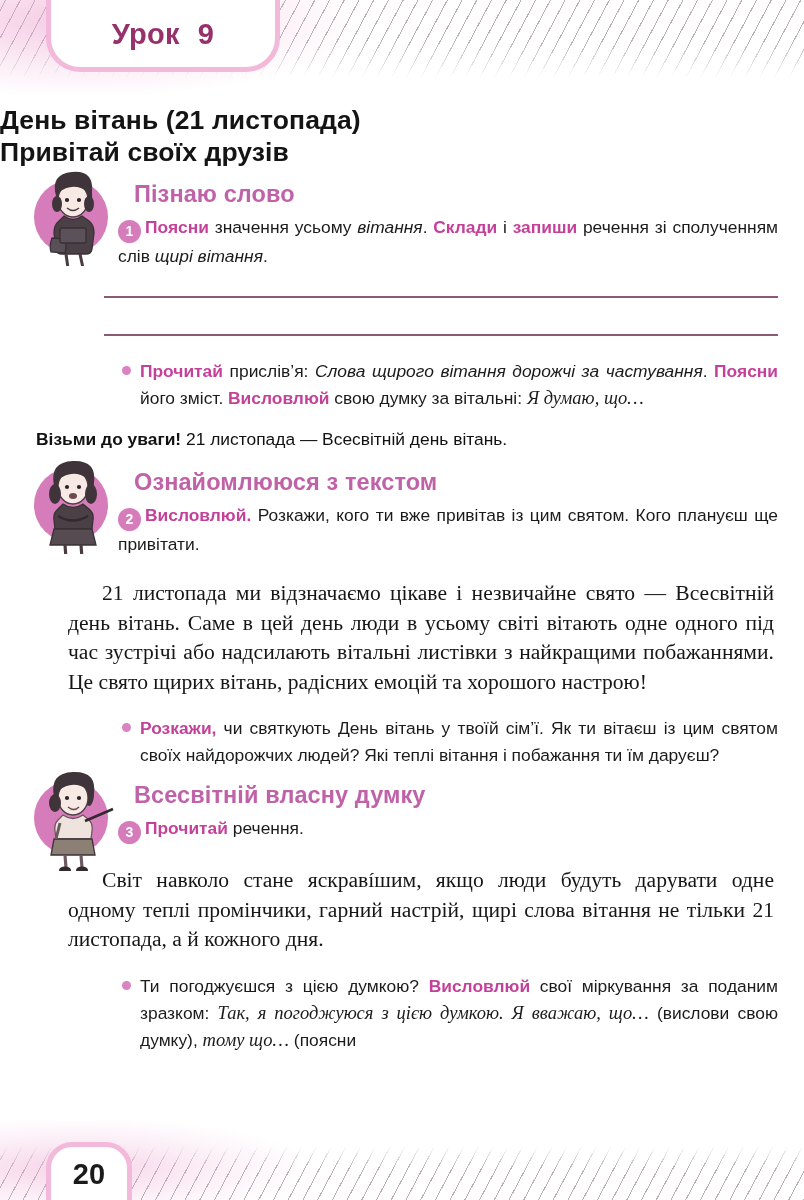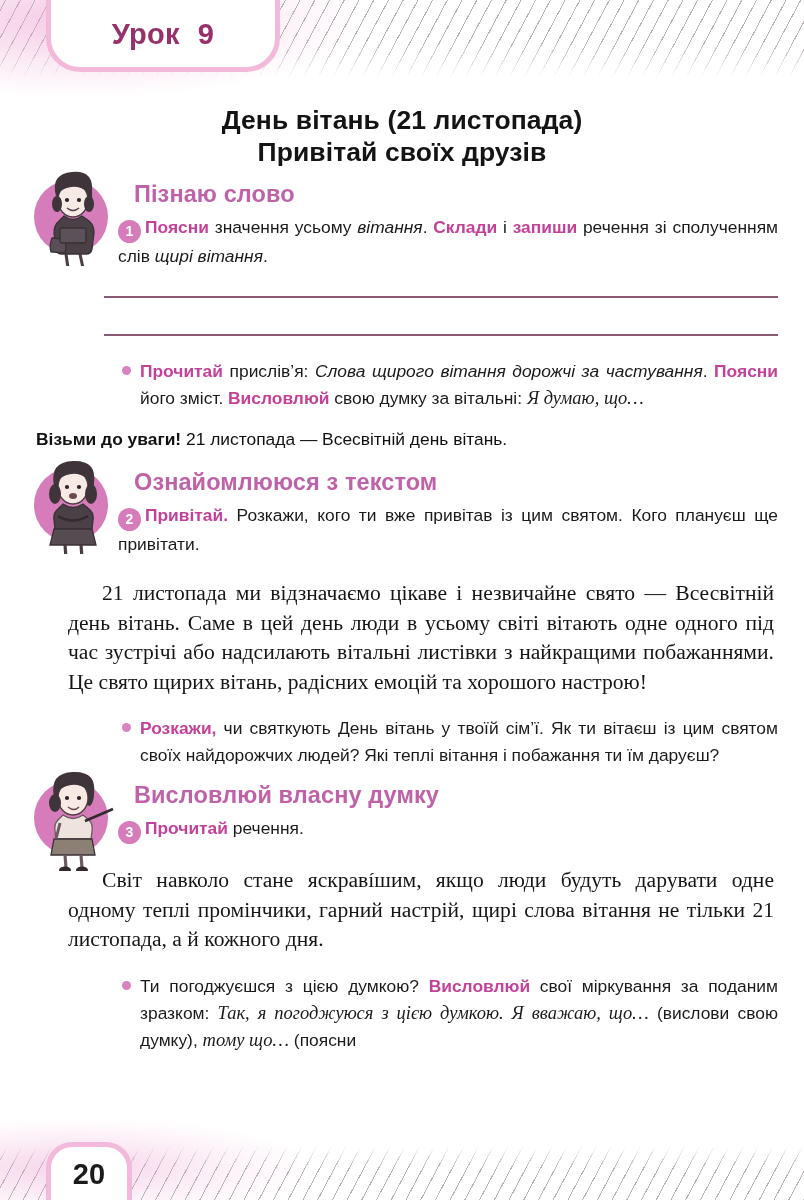--- a/index.html
+++ b/index.html
@@ -112,21 +112,21 @@
     font-weight: bold;
     color: #1b1b1b;
   }
 
   
   .doc-title {
     position: absolute;
     left: 0;
     top: 104px;
     width: 804px;
-    text-align: center;
+    text-align: left;
     color: #141414;
     font-size: 26.5px;
     font-weight: bold;
     line-height: 32px;
     letter-spacing: .1px;
   }
 
   
   .content {
     position: absolute;
@@ -344,21 +344,21 @@
             <ellipse cx="35" cy="106" rx="6" ry="3.5" fill="#33292e" stroke="none"></ellipse>
             <ellipse cx="52" cy="106" rx="6" ry="3.5" fill="#33292e" stroke="none"></ellipse>
           </g>
         </svg>
       </div>
 
       <div class="section-head">Ознайомлююся з текстом</div>
       <div class="sp6"></div>
 
       <div class="task">
-        <span class="num-badge">2</span><span class="kw">Привітай.</span><span> Розкажи, кого ти вже привітав із цим святом. Кого плануєш ще привітати.</span>
+        <span class="num-badge">2</span><span class="kw">Висловлюй.</span><span> Розкажи, кого ти вже привітав із цим святом. Кого плануєш ще привітати.</span>
       </div>
 
       <div class="sp22"></div>
       <div class="reading">21 листопада ми відзначаємо цікаве і незвичайне свято — Всесвітній день вітань. Саме в цей день люди в усьому світі вітають одне одного під час зустрічі або надсилають вітальні листівки з найкращими побажаннями. Це свято щирих вітань, радісних емоцій та хорошого настрою!</div>
       <div class="sp18"></div>
 
       <div class="bullet">
         <span class="dot"></span><span class="kw">Розкажи,</span><span> чи святкують День вітань у твоїй сім’ї. Як ти вітаєш із цим святом своїх найдорожчих людей? Які теплі вітання і побажання ти їм даруєш?</span>
       </div>
       <div class="sp10"></div>
@@ -381,21 +381,21 @@
             <path d="M55 54 l28 -12" stroke="#33292e" stroke-width="2.6"></path>
             <path d="M30 56 l-4 16" stroke="#6b5a60" stroke-width="3"></path>
             <path d="M35 88 l1 13" stroke="#6b5a60" stroke-width="3.2"></path>
             <path d="M51 88 l1 13" stroke="#6b5a60" stroke-width="3.2"></path>
             <ellipse cx="35" cy="103" rx="6" ry="3.5" fill="#33292e" stroke="none"></ellipse>
             <ellipse cx="52" cy="103" rx="6" ry="3.5" fill="#33292e" stroke="none"></ellipse>
           </g>
         </svg>
       </div>
 
-      <div class="section-head wavy">Висловлюй власну думку</div>
+      <div class="section-head wavy">Всесвітній власну думку</div>
       <div class="sp6"></div>
 
       <div class="task">
         <span class="num-badge">3</span><span class="kw">Прочитай</span><span> речення.</span>
       </div>
 
       <div class="sp22"></div>
       <div class="reading">Світ навколо стане яскравíшим, якщо люди будуть дарувати одне одному теплі промінчики, гарний настрій, щирі слова вітання не тільки 21 листопада, а й кожного дня.</div>
       <div class="sp18"></div>
 

